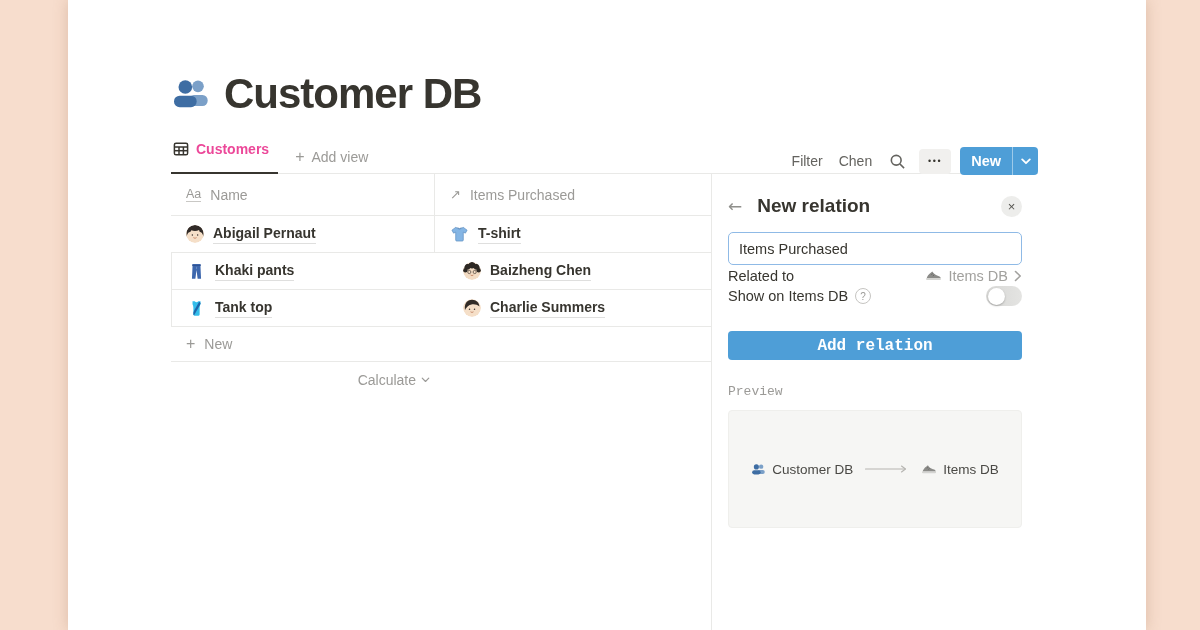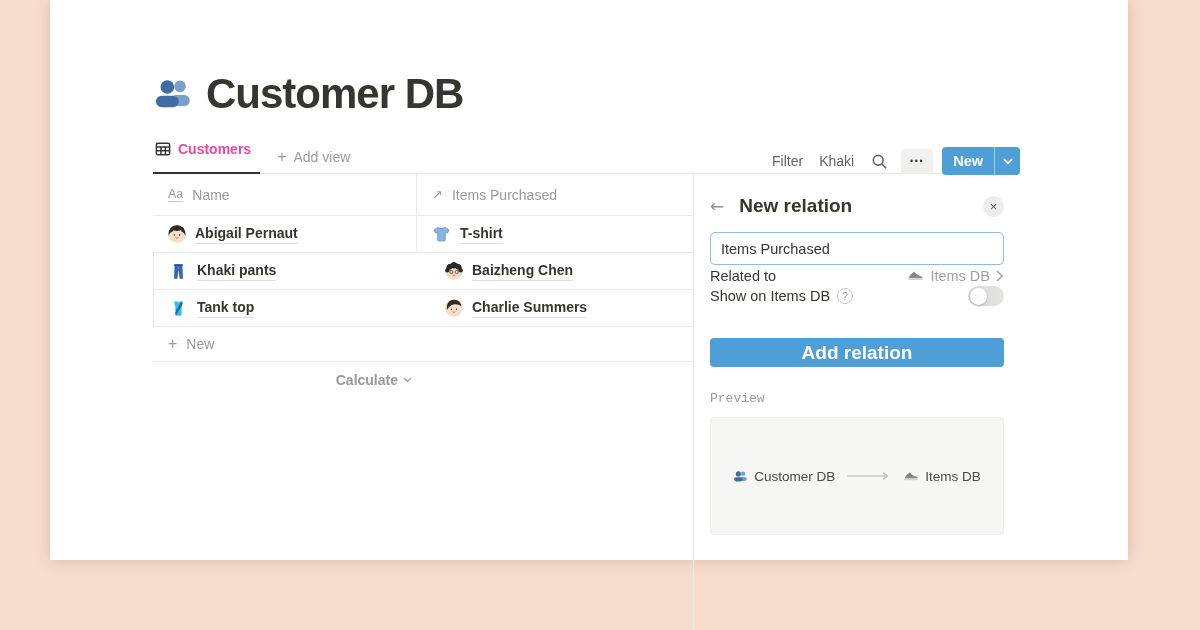--- a/index.html
+++ b/index.html
@@ -5,21 +5,21 @@
   * { margin:0; padding:0; box-sizing:border-box; }
   html,body { width:1200px; height:630px; }
   body {
     background:#f7ddcd;
     font-family:"Liberation Sans","DejaVu Sans",sans-serif;
     color:#37352f;
     position:relative;
     overflow:hidden;
   }
   .card {
-    position:absolute; left:50px; top:0; width:1078px; height:560px;
+    position:absolute; left:68px; top:0; width:1078px; height:630px;
     background:#ffffff;
     box-shadow:0 0 14px rgba(150,100,70,0.28);
   }
   
   .title-row {
     position:absolute; left:103px; top:70px;
     display:flex; align-items:center; gap:13px;
   }
   .page-title {
     font-size:42px; font-weight:700; letter-spacing:-1px; color:#37352f;
@@ -80,21 +80,21 @@
     font-size:14px; font-weight:600; color:#37352f;
     border-bottom:1px solid rgba(55,53,47,0.16); line-height:1.3; cursor:pointer;
   }
   .new-row {
     height:35px; display:flex; align-items:center; gap:9px; padding-left:15px;
     border-bottom:1px solid #e9e9e7; color:#9b9a97; font-size:14px; cursor:pointer;
   }
   .calc-row {
     width:263px; margin-top:10px; display:flex; justify-content:flex-end;
     align-items:center; gap:5px; padding-right:4px;
-    color:#9b9a97; font-size:14px; cursor:pointer;font-weight:bold;
+    color:#9b9a97; font-size:14px; cursor:pointer;
   }
   
   .panel {
     position:absolute; left:643px; top:174px; width:327px; height:456px;
     border-left:1px solid #e9e9e7; padding:0 16px;
   }
   .panel-header { margin-top:21px; display:flex; align-items:center; }
   .back-arrow {
     font-family:"DejaVu Sans",sans-serif; font-size:17px; color:#90908c;
     cursor:pointer; line-height:1;
@@ -125,23 +125,23 @@
   }
   .toggle {
     margin-left:auto; width:36px; height:20px; border-radius:10px;
     background:linear-gradient(90deg,#d7d7d5,#e4e4e2); position:relative; cursor:pointer;
   }
   .toggle-knob {
     position:absolute; left:1.5px; top:1.5px; width:17px; height:17px;
     border-radius:50%; background:#fff; box-shadow:0 1px 2px rgba(0,0,0,0.25);
   }
   .add-btn {
-    margin-top:32px; width:100%; height:29px; border:none; border-radius:4px;
-    background:#4e9ed7; color:#fff; font-size:19px; font-weight:700;
-    font-family:Liberation Sans, sans-serif; cursor:pointer;
+    margin-top:25px; width:100%; height:29px; border:none; border-radius:4px;
+    background:#4e9ed7; color:#fff; font-size:16px; font-weight:700;
+    font-family:Liberation Mono, monospace; cursor:pointer;
   }
   .preview-label { margin-top:24px; font-size:13px; color:#9b9a97;font-family:Liberation Mono, monospace; }
   .preview-box {
     margin-top:11px; height:118px; border-radius:4px; background:#f6f6f4;
     border:1px solid #efefec;
     display:flex; align-items:center; justify-content:center; gap:11px;
     font-size:13.5px; color:#4a4945;
   }
   .preview-entity { display:flex; align-items:center; gap:6px; }
   .icon { display:inline-flex; flex:none; }
@@ -189,21 +189,21 @@
       </span>
       <span>Customers</span>
     </div>
     <div class="add-view">
       <span class="plus-glyph">+</span>
       <span>Add view</span>
     </div>
 
     <div class="toolbar">
       <span class="tool-text">Filter</span>
-      <span class="tool-text">Khaki</span>
+      <span class="tool-text">Chen</span>
       <span class="search-btn">
         <span class="icon">
           <svg width="17" height="17" viewBox="0 0 16 16" fill="none" stroke="#64635f" stroke-width="1.5">
             <circle cx="6.8" cy="6.8" r="4.6"></circle>
             <line x1="10.3" y1="10.3" x2="14.2" y2="14.2"></line>
           </svg>
         </span>
       </span>
       <span class="more-btn">
         <span>•••</span>

